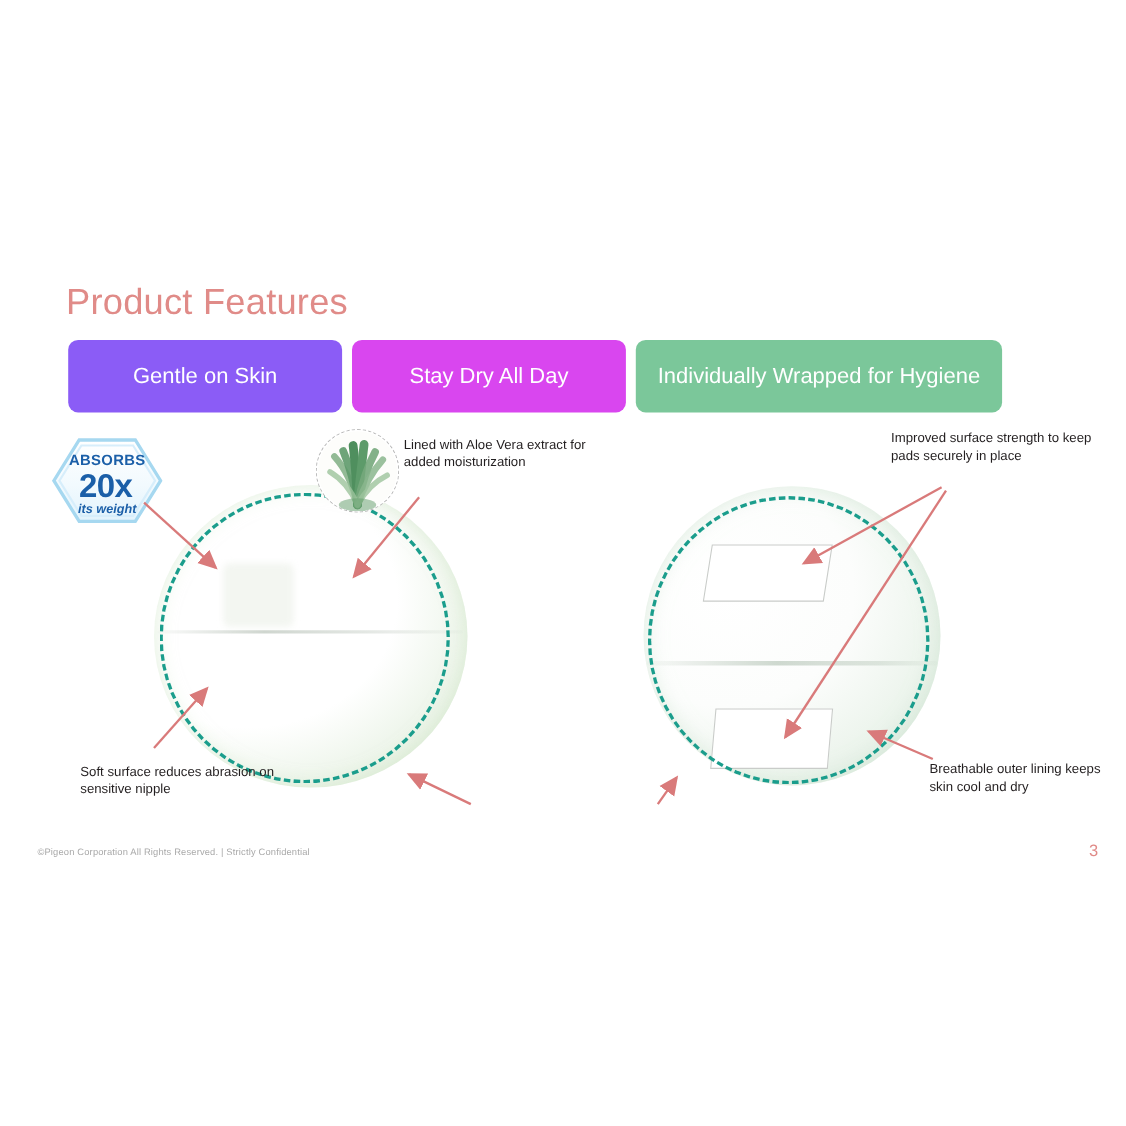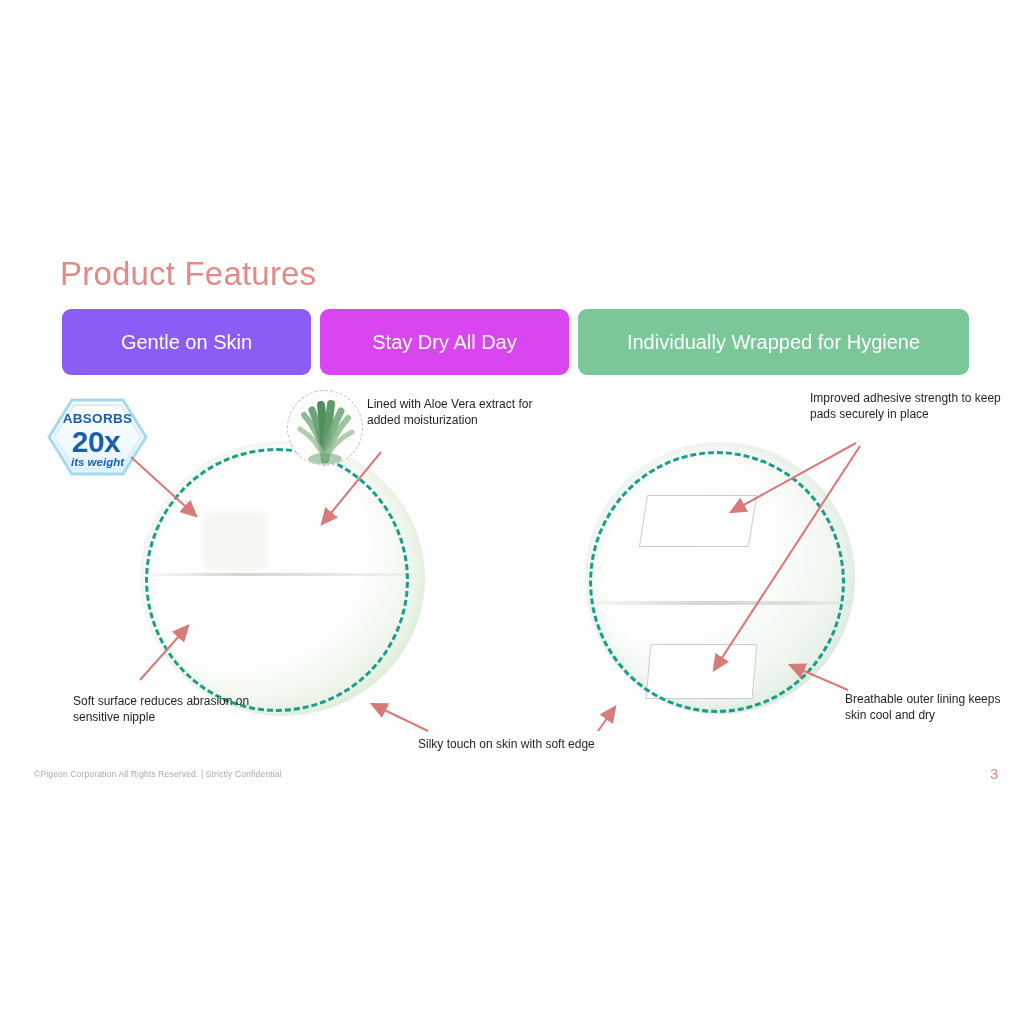--- a/index.html
+++ b/index.html
@@ -52,21 +52,21 @@
   }
   #tab-gentle-on-skin {
     left: 62px;  top: 309px;  width: 249px; height: 66px;
     background: #8b5cf6;
   }
   #tab-stay-dry {
     left: 320px; top: 309px;  width: 249px; height: 66px;
     background: #d946ef;
   }
   #tab-individually-wrapped {
-    left: 578px; top: 309px;  width: 391px; height: 66px;
+    left: 578px; top: 309px;  width: 333px; height: 66px;
     background: #7bc79a;
   }
 
   
   .pad {
     position: absolute;
     border-radius: 50% 50% 50% 50% / 50% 50% 50% 50%;
   }
   #pad-left {
     left: 140px; top: 441px; width: 285px; height: 275px;
@@ -265,21 +265,20 @@
 
       <path d="M856,443 L731,512"></path>
 
       <path d="M860,446 L714,670"></path>
 
       <path d="M848,690 L790,665"></path>
     </g>
   </svg>
 
   <div class="callout" id="callout-aloe">Lined with Aloe Vera extract for added moisturization</div>
-  <div class="callout" id="callout-adhesive">Improved adhesive strength to keep pads securely in place</div>
+  <div class="callout" id="callout-adhesive">Improved surface strength to keep pads securely in place</div>
   <div class="callout" id="callout-soft-surface">Soft surface reduces abrasion on sensitive nipple</div>
-  <div class="callout" id="callout-silky-touch">Silky touch on skin with soft edge</div>
   <div class="callout" id="callout-breathable">Breathable outer lining keeps skin cool and dry</div>
 
   <div id="footer-copyright">©Pigeon Corporation All Rights Reserved.  |  Strictly Confidential</div>
   <div id="page-number">3</div>
 
 </div>
 
 </body></html>

